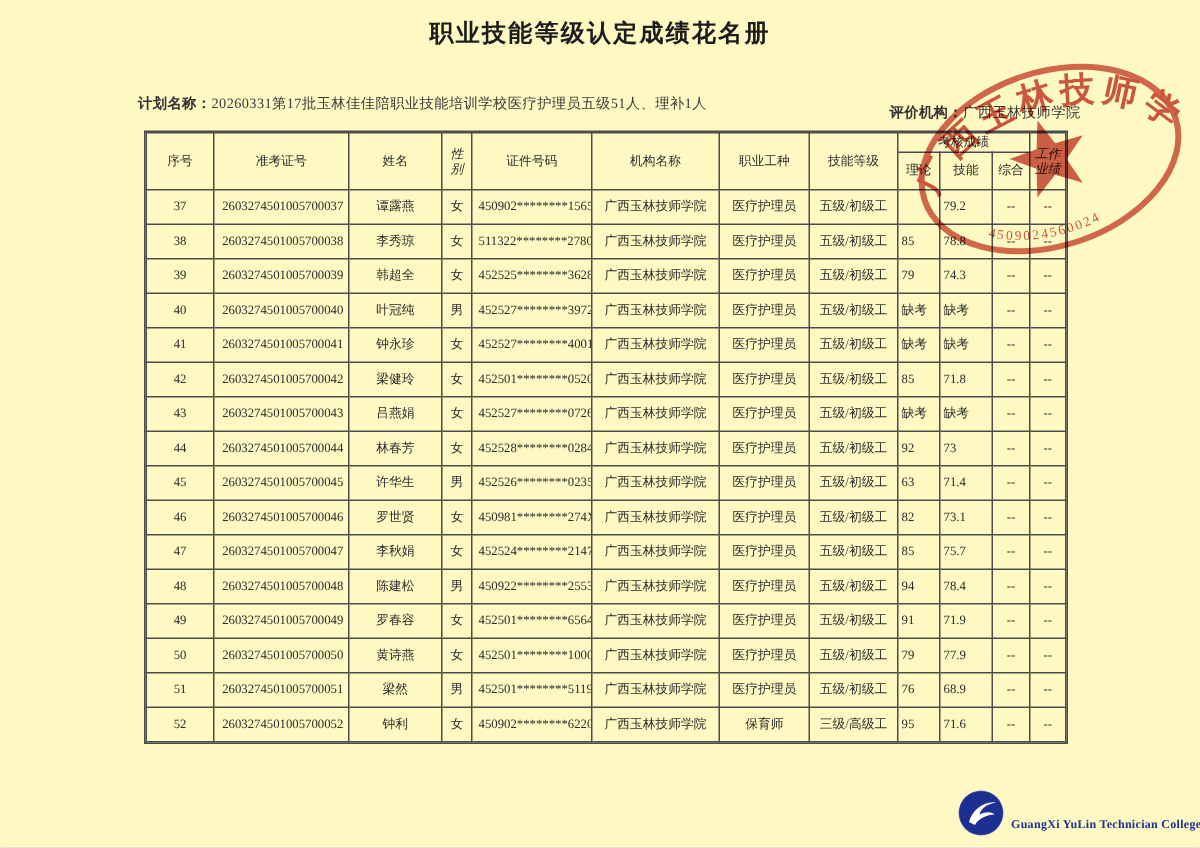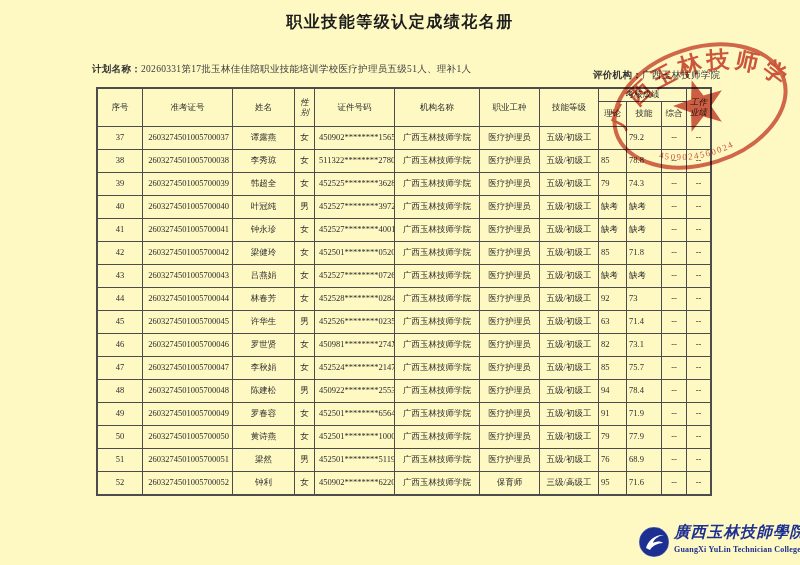--- a/index.html
+++ b/index.html
@@ -348,17 +348,16 @@
   </svg>
 
   <div class="page-footer">第 3 页，共 3 页</div>
 
   <div class="logo-block">
     <svg class="logo-emblem" viewBox="0 0 32 32">
       <circle cx="16" cy="16" r="15" fill="#1d2f91"></circle>
       <path d="M8 22 C10 14, 18 8, 26 9 C20 10, 16 13, 15 17 C19 15, 23 15, 25 17 C20 17, 14 20, 12 24 Z" fill="#ffffff"></path>
       <circle cx="16" cy="16" r="15" fill="none" stroke="#ffffff" stroke-width="1" opacity="0.3"></circle>
     </svg>
-    <div class="logo-cn">廣西玉林技師學院</div>
     <div class="logo-en">GuangXi YuLin Technician College</div>
   </div>
 
 </div>
 
 </body></html>

